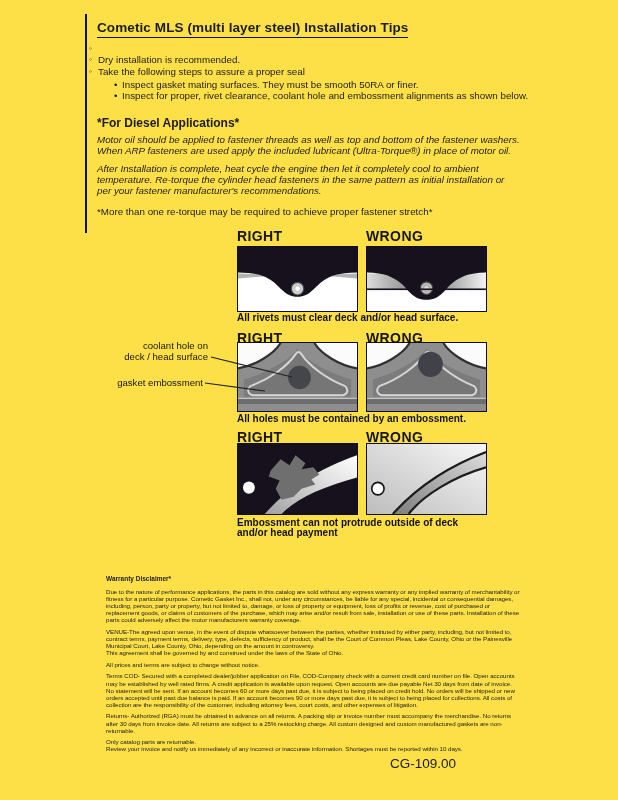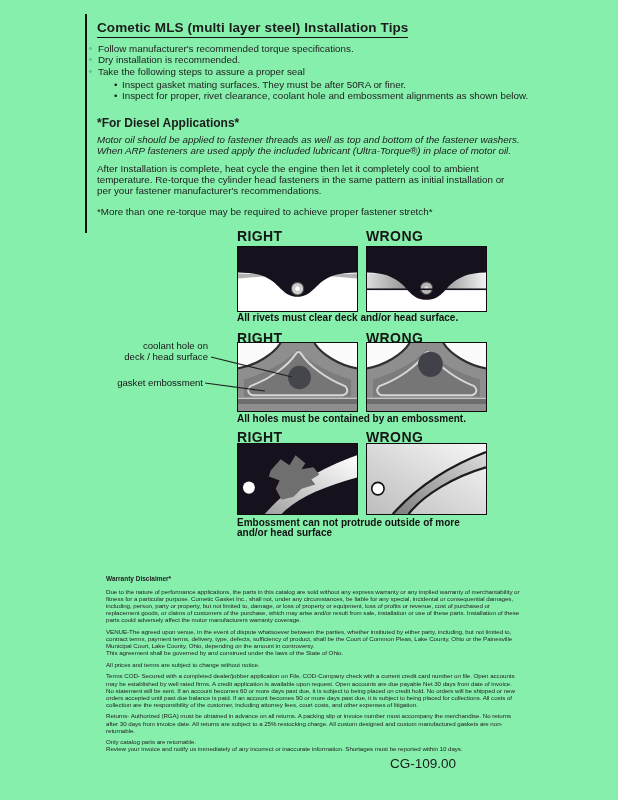--- a/index.html
+++ b/index.html
@@ -1,33 +1,33 @@
 <!DOCTYPE html>
 <html><head>
 <meta charset="utf-8">
 <style>
   html,body{margin:0;padding:0;background:#fff;}
   .page{
-    position:relative;width:618px;height:800px;background:#86efac;overflow:hidden;
+    position:relative;width:618px;height:800px;background:#fde047;overflow:hidden;
     font-family:"Liberation Sans",sans-serif;color:#1c1c1c;
   }
   .vrule{position:absolute;left:85px;top:14px;width:1.5px;height:219px;background:#111;}
   .title{
     position:absolute;left:97px;top:20px;font-size:13.5px;font-weight:bold;
     border-bottom:1.6px solid #111;padding-bottom:2px;white-space:nowrap;letter-spacing:.1px;
   }
   .bullets{position:absolute;left:89px;top:43px;width:480px;font-size:9.8px;line-height:11.4px;}
   .bullet{display:flex;}
   .bullet .mk{width:9px;flex:0 0 9px;font-size:8px;line-height:11.4px;}
   .subbullets{position:absolute;left:114px;top:79px;width:460px;font-size:9.8px;line-height:11.4px;}
   .subbullet{display:flex;}
   .subbullet .mk{width:8px;flex:0 0 8px;}
   .dheading{position:absolute;left:97px;top:116px;font-size:12px;font-weight:bold;}
   .para{position:absolute;left:97px;width:424px;font-size:9.8px;line-height:11.2px;}
-  .p1{top:134px;font-style:italic;} .p2{top:163px;} .pnote{top:206px;}
+  .p1{top:134px;font-style:italic;} .p2{top:163px;font-style:italic;} .pnote{top:206px;}
   .dirlabel{position:absolute;width:121px;font-size:14px;font-weight:600;letter-spacing:.4px;color:#151515;}
   .panel{position:absolute;width:121px;border:1.6px solid #0e0e0e;box-sizing:border-box;background:#fff;}
   .panel svg{display:block;width:100%;height:100%;}
   .r1{height:66px;top:246px;} .r2{height:70px;top:342px;} .r3{height:72px;top:443px;}
   .colL{left:237px;} .colR{left:366px;}
   .lab1{top:228px;} .lab2{top:330px;} .lab3{top:429px;}
   .caption{position:absolute;left:237px;font-size:10px;font-weight:bold;white-space:nowrap;color:#111;}
   .cap1{top:312px;} .cap2{top:413px;} .cap3a{top:517px;} .cap3b{top:527px;}
   .annot{position:absolute;font-size:9.6px;color:#161616;text-align:right;white-space:nowrap;}
   .an1{left:88px;width:120px;top:340px;line-height:11px;}
@@ -44,36 +44,35 @@
 
 <div class="page">
 
   <div class="vrule"></div>
 
   <div class="title">Cometic MLS (multi layer steel) Installation Tips</div>
 
   <div class="bullets">
     <div class="bullet">
         <span class="mk">◦</span>
-        <span>Follow manufacturer's recommended torque specifications.</span>
       </div>
     <div class="bullet">
         <span class="mk">◦</span>
         <span>Dry installation is recommended.</span>
       </div>
     <div class="bullet">
         <span class="mk">◦</span>
         <span>Take the following steps to assure a proper seal</span>
       </div>
   </div>
 
   <div class="subbullets">
     <div class="subbullet">
         <span class="mk">•</span>
-        <span>Inspect gasket mating surfaces.  They must be after 50RA or finer.</span>
+        <span>Inspect gasket mating surfaces.  They must be smooth 50RA or finer.</span>
       </div>
     <div class="subbullet">
         <span class="mk">•</span>
         <span>Inspect for proper, rivet clearance, coolant hole and embossment alignments as shown below.</span>
       </div>
   </div>
 
   <div class="dheading">*For Diesel Applications*</div>
   <div class="para p1">Motor oil should be applied to fastener threads as well as top and bottom of the fastener washers. When ARP fasteners are used apply the included lubricant (Ultra-Torque®) in place of motor oil.</div>
   <div class="para p2">After Installation is complete, heat cycle the engine then let it completely cool to ambient temperature. Re-torque the cylinder head fasteners in the same pattern as initial installation or per your fastener manufacturer's recommendations.</div>
@@ -190,22 +189,22 @@
         </linearGradient>
       </defs>
       <rect width="120" height="69" fill="url(#bgGrad)"></rect>
       <path d="M26,69 C50,43 82,22 120,8 L120,23 C88,32 57,50 42,69 Z" fill="url(#bandGrad)"></path>
       <path d="M26,69 C50,43 82,22 120,8" fill="none" stroke="#1b1b1b" stroke-width="2.2"></path>
       <path d="M42,69 C57,50 88,32 120,23" fill="none" stroke="#1b1b1b" stroke-width="2.2"></path>
       <circle cx="11" cy="44" r="6.2" fill="#ffffff" stroke="#111" stroke-width="1.6"></circle>
     </svg>
   </div>
 
-  <div class="caption cap3a">Embossment can not protrude outside of more</div>
-  <div class="caption cap3b">and/or head surface</div>
+  <div class="caption cap3a">Embossment can not protrude outside of deck</div>
+  <div class="caption cap3b">and/or head payment</div>
 
   <svg class="pointer-overlay">
     <line x1="211" y1="357" x2="292" y2="377" stroke="#222" stroke-width="1.2"></line>
     <line x1="205" y1="383" x2="265" y2="391" stroke="#222" stroke-width="1.2"></line>
   </svg>
 
   <div class="legal">
     <div class="lheading">Warranty Disclaimer*</div>
     <p>Due to the nature of performance applications, the parts in this catalog are sold without any express warranty or any implied warranty of merchantability or fitness for a particular purpose.  Cometic Gasket Inc., shall not, under any circumstances, be liable for any special, incidental or consequential damages, including, person, party or property, but not limited to, damage, or loss of property or equipment, loss of profits or revenue, cost of purchased or replacement goods, or claims of customers of the purchase, which may arise and/or result from sale, installation or use of these parts.  Installation of these parts could adversely affect the motor manufacturers warranty coverage.</p>
     <p class="tight">VENUE-The agreed upon venue, in the event of dispute whatsoever between the parties, whether instituted by either party, including, but not limited to, contract terms, payment terms, delivery, type, defects, sufficiency of product, shall be the Court of Common Pleas, Lake County, Ohio or the Painesville Municipal Court, Lake County, Ohio, depending on the amount in controversy.</p>

